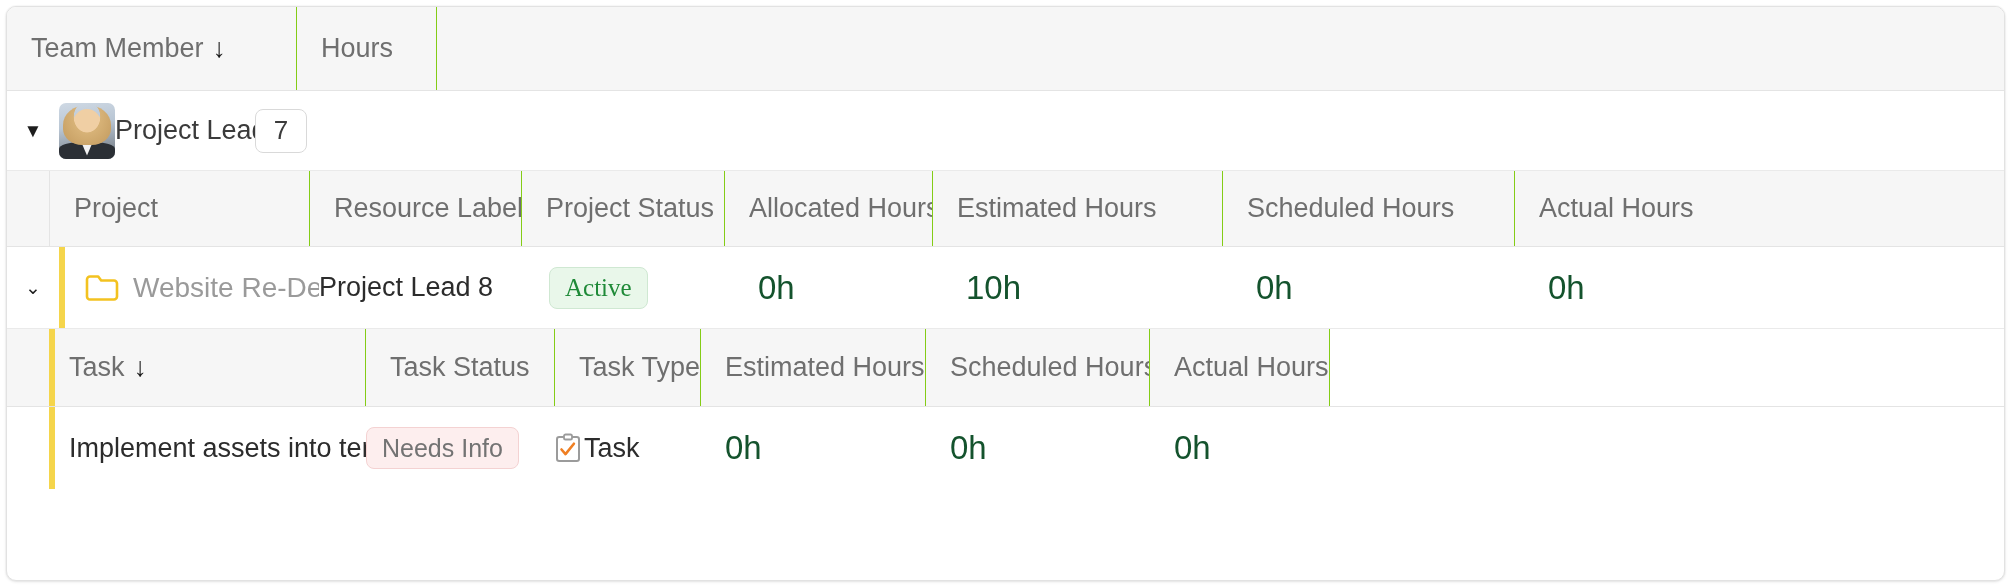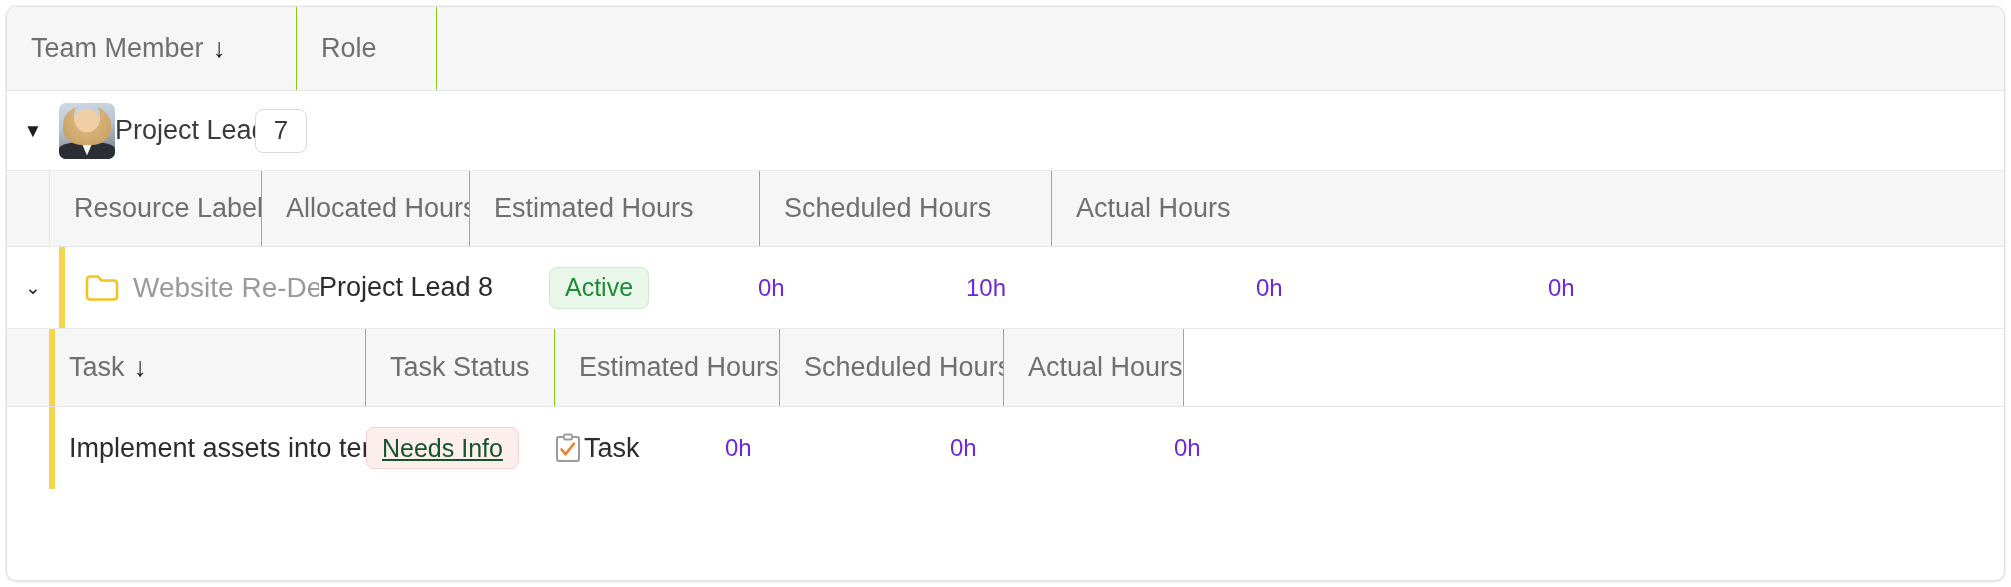--- a/index.html
+++ b/index.html
@@ -213,26 +213,25 @@
     box-sizing: border-box;
   }
   .pill-active {
     background: #e9f7ea;
     border: 1px solid #cfe8d2;
     color: #1f8a38;
   }
   .pill-needsinfo {
     background: #fdeeee;
     border: 1px solid #f4d2d2;
+    color: #737373;
+  }
+  .hours-val {
+    font-size: 33px;
     color: #14532d;
-    text-decoration: underline;
-  }
-  .hours-val {
-    font-size: 24px;
-    color: #6d28d9;
   }
 
   
   .lvl3-hdr { height: 78px; }
   .lvl3-row { height: 82px; }
 
   .t-task    { width: 311px; }
   .t-status  { width: 189px; }
   .t-type    { width: 146px; }
   .t-est     { width: 225px; }
@@ -257,57 +256,63 @@
     margin-right: 3px;
   }
   .clipboard-icon svg { display: block; }
   .tasktype-text {
     font-size: 27px;
     color: #2c2c2c;
   }
 
   .pad-left-24 { padding-left: 24px; }
   .pad-left-20 { padding-left: 20px; }
-  .pad-left-18 { padding-left: 18px; }
+  .pad-left-18 { padding-left: 18px; font-family: Liberation Serif, serif; }
   .pad-left-14 { padding-left: 14px; }
 </style>
 </head>
 <body>
 
 <div class="grid-shell">
 
   <div class="row hdr-row lvl1-hdr">
     <div class="cell hdr-cell c-member">
       <span>Team Member</span>
       <span class="sort-arrow">↓</span>
     </div>
     <div class="cell hdr-cell c-role">
-      <span>Role</span>
+      <span>Hours</span>
     </div>
     <div class="cell hdr-cell c-rest"></div>
   </div>
 
   <div class="row data-row lvl1-row">
     <div class="twisty">▼</div>
     <div class="avatar">
         <span class="shoulders"></span>
       </div>
     <div class="cell" style="width:140px">
       <span class="role-text">Project Lead</span>
     </div>
     <div class="cell" style="width:130px">
       <span class="skills-badge">7</span>
     </div>
     <div class="cell c-rest"></div>
   </div>
 
   <div class="row hdr-row lvl2-hdr">
     <div class="indent-1"></div>
+    <div class="cell hdr-cell p-project">
+      <span>Project</span>
+    </div>
     <div class="cell hdr-cell p-reslabel">
       <span>Resource Label</span>
+    </div>
+    <div class="cell hdr-cell p-status">
+      <span>Project Status</span>
     </div>
     <div class="cell hdr-cell p-alloc">
       <span>Allocated Hours</span>
     </div>
     <div class="cell hdr-cell p-est">
       <span>Estimated Hours</span>
     </div>
     <div class="cell hdr-cell p-sched">
       <span>Scheduled Hours</span>
     </div>
@@ -349,20 +354,23 @@
 
   <div class="row hdr-row lvl3-hdr">
     <div class="indent-1 blank" style="background:#f6f6f6"></div>
     <div class="accent-bar"></div>
     <div class="cell hdr-cell t-task pad-left-14">
       <span>Task</span>
       <span class="sort-arrow">↓</span>
     </div>
     <div class="cell hdr-cell t-status">
       <span>Task Status</span>
+    </div>
+    <div class="cell hdr-cell t-type">
+      <span>Task Type</span>
     </div>
     <div class="cell hdr-cell t-est">
       <span>Estimated Hours</span>
     </div>
     <div class="cell hdr-cell t-sched">
       <span>Scheduled Hours</span>
     </div>
     <div class="cell hdr-cell t-actual">
       <span>Actual Hours</span>
     </div>

